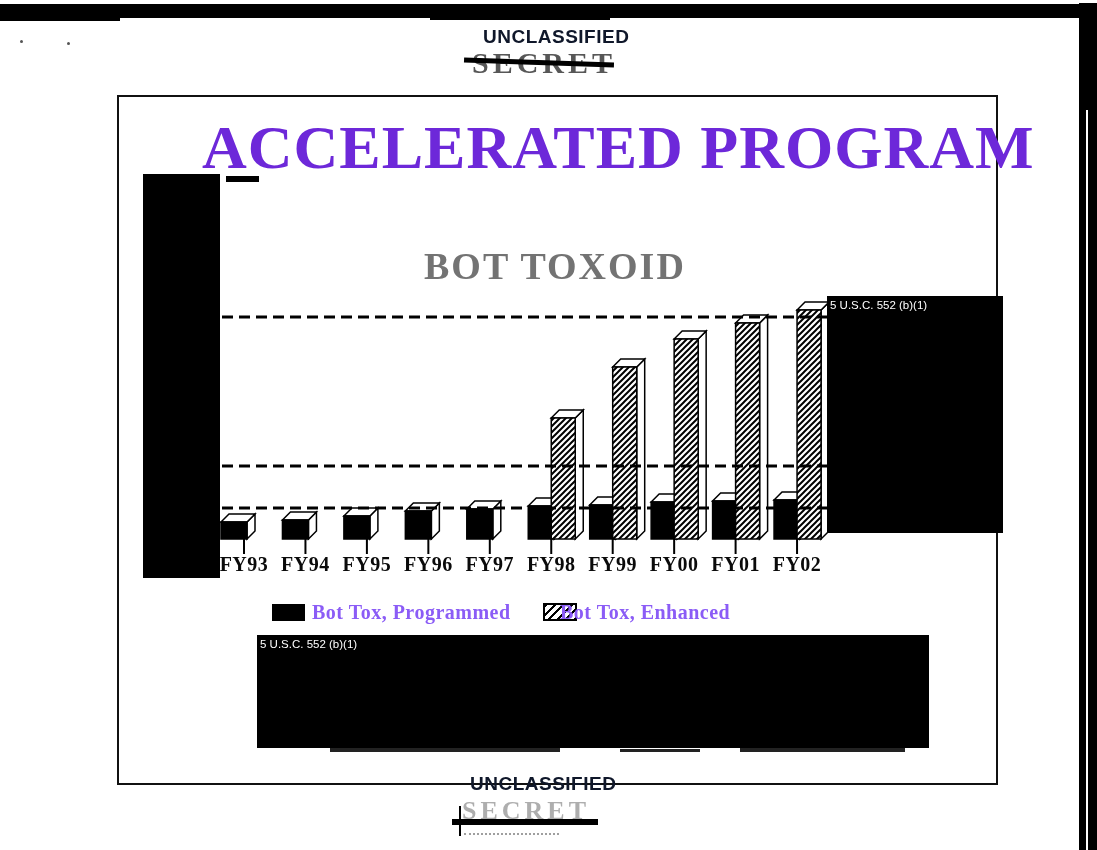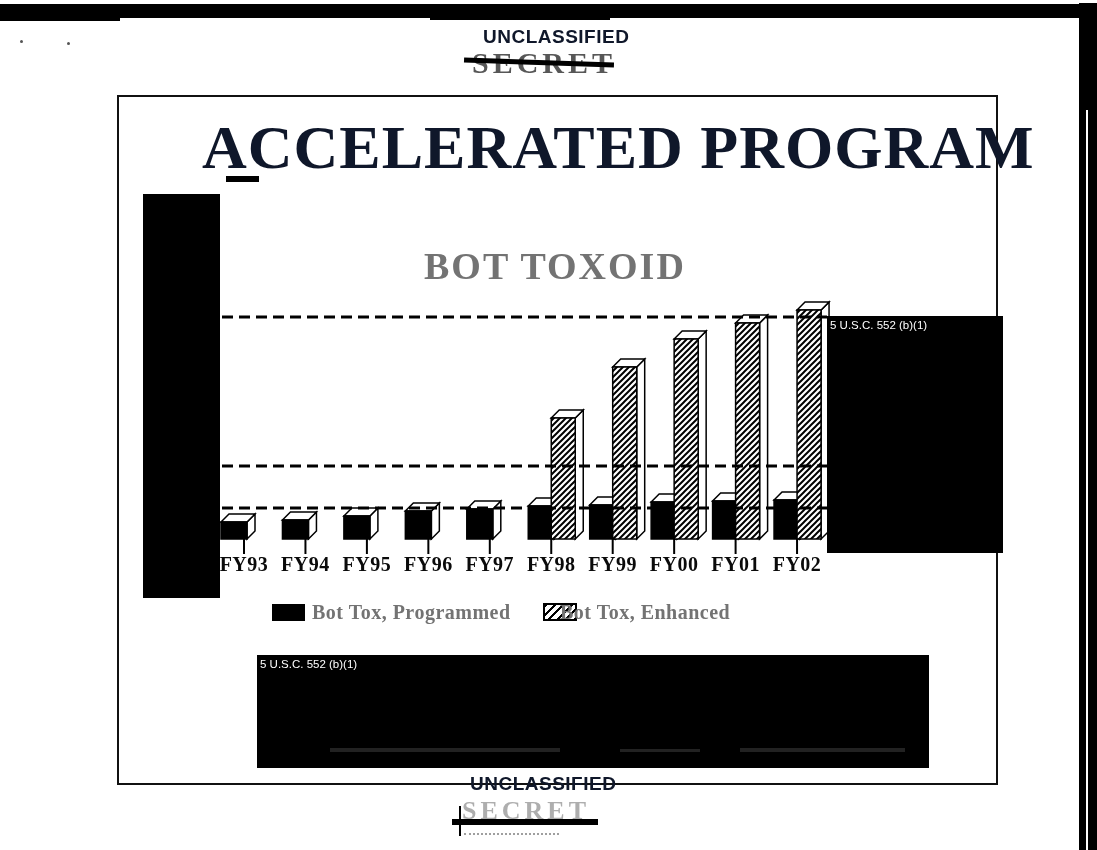--- a/index.html
+++ b/index.html
@@ -11,36 +11,36 @@
   
   #top-band{left:0;top:4px;width:1086px;height:14px;background:#000;}
   .band-frag{background:#000;height:3px;top:18px;}
   #right-band{left:1079px;top:3px;width:18px;height:847px;background:#000;}
   #right-band-gap{left:1086px;top:110px;width:2px;height:740px;background:#fff;}
   .dot{width:3px;height:3px;background:#555;border-radius:50%;}
   
   #slide-frame{left:117px;top:95px;width:881px;height:690px;border:2px solid #111;
     box-sizing:border-box;background:#fff;z-index:1;}
   #slide-title{left:202px;top:116px;font-size:62px;font-weight:bold;letter-spacing:1px;
-    color:#0f172a;line-height:1;z-index:3;white-space:nowrap;}
+    color:#6d28d9;line-height:1;z-index:3;white-space:nowrap;}
   #title-underline-artifact{left:226px;top:176px;width:33px;height:6px;background:#000;z-index:3;}
   #slide-subtitle{left:424px;top:247px;font-size:38px;font-weight:bold;letter-spacing:2px;
     color:#737373;line-height:1;z-index:3;white-space:nowrap;}
   
   #chart-svg{left:0;top:0;z-index:2;}
   
   .redaction{background:#000;z-index:4;color:#fff;
-    font-family:"Liberation Sans","DejaVu Sans",sans-serif;font-size:11.5px;line-height:14px;margin-top:20px;}
+    font-family:"Liberation Sans","DejaVu Sans",sans-serif;font-size:11.5px;line-height:14px;}
   .redaction .rlabel{padding:2px 0 0 3px;display:block;}
   #redact-left{left:143px;top:174px;width:77px;height:404px;}
   #redact-right{left:827px;top:296px;width:176px;height:237px;}
   #redact-bottom{left:257px;top:635px;width:672px;height:113px;}
   .smudge{background:#222;z-index:4;}
   
-  .legend-label{font-size:20px;font-weight:bold;letter-spacing:0.5px;color:#737373;
+  .legend-label{font-size:20px;font-weight:bold;letter-spacing:0.5px;color:#8b5cf6;
     line-height:24px;z-index:3;white-space:nowrap;}
   #legend-swatch-programmed{left:272px;top:604px;width:33px;height:17px;background:#000;z-index:3;}
   #legend-swatch-enhanced{left:543px;top:603px;width:34px;height:18px;border:2px solid #000;
     box-sizing:border-box;z-index:3;
     background:repeating-linear-gradient(135deg,#000 0 2px,#fff 2px 6px);}
   
   .classification{font-family:"Liberation Sans","DejaVu Sans",sans-serif;font-weight:bold;
     font-size:19px;letter-spacing:0.5px;color:#0f172a;z-index:6;white-space:nowrap;}
   #top-unclassified{left:483px;top:26px;}
   #bottom-unclassified{left:470px;top:773px;}

